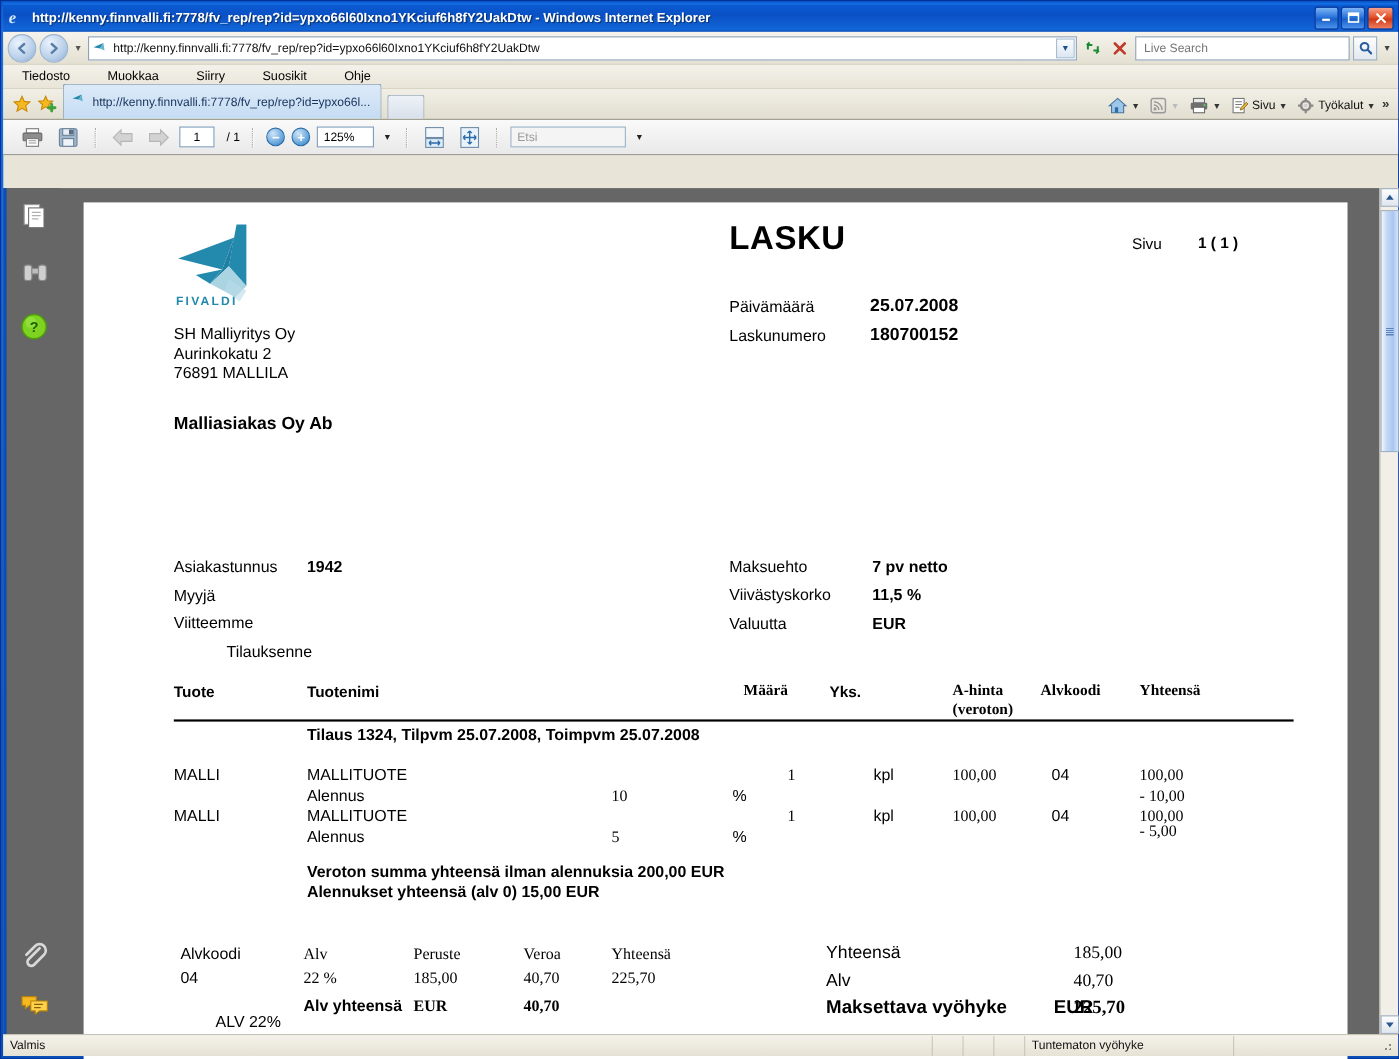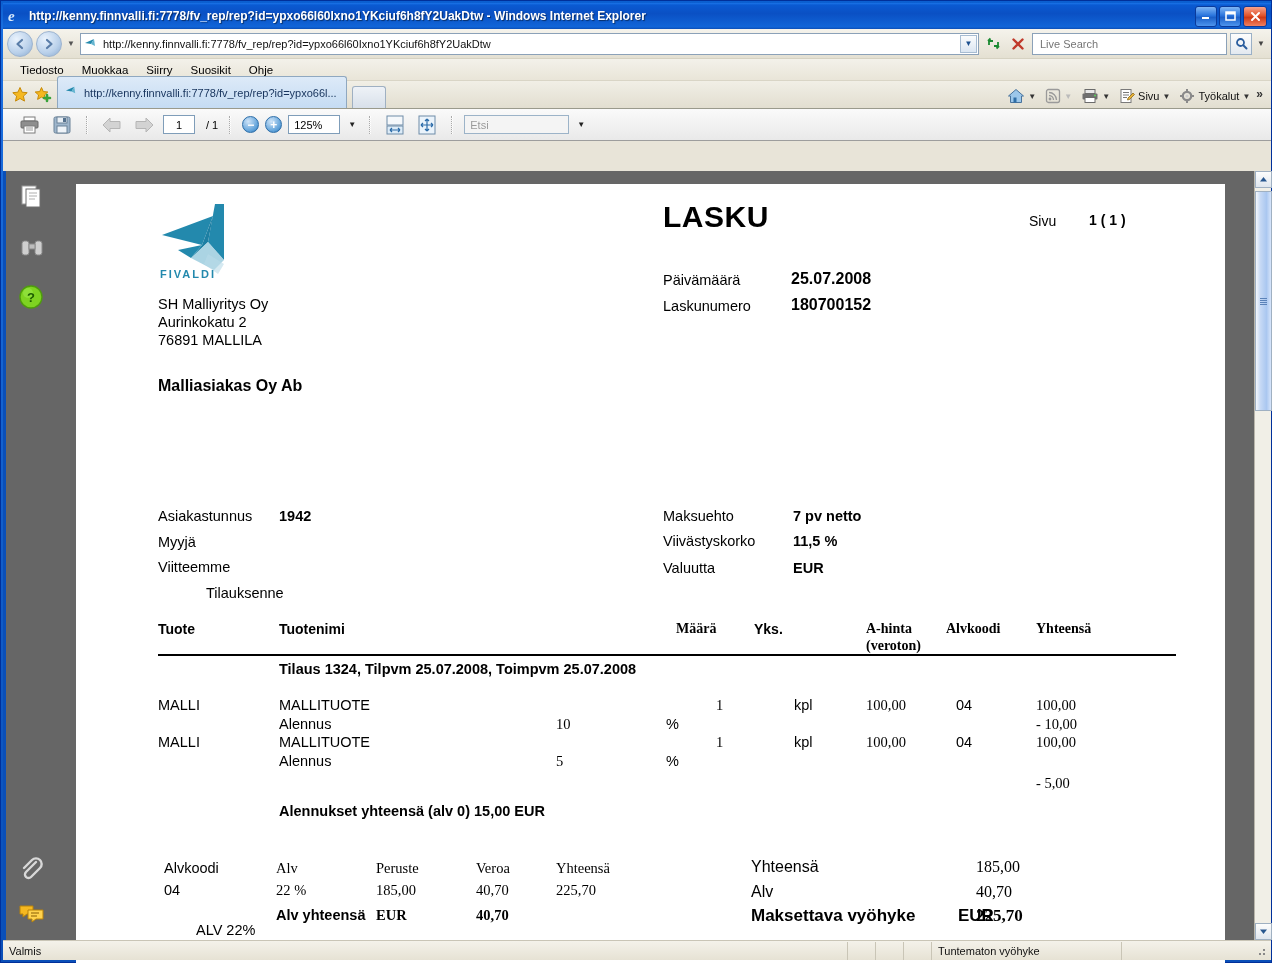--- a/index.html
+++ b/index.html
@@ -101,21 +101,21 @@
   #searchgo {
     width:22px; height:22px; background:linear-gradient(to bottom,#fdfdfd,#e3e9f0);
     border:1px solid #9ab0c6; display:flex; align-items:center; justify-content:center;
     color:#2a5d9e; font-size:12px; font-weight:bold;
   }
   #searchdrop { width:12px; text-align:center; font-size:8px; color:#444; }
 
   
   #menubar {
     height:22px; background:linear-gradient(to bottom,#f3f1ea,#e9e5d8);
-    display:flex; align-items:center; padding-left:8px; gap:0;
+    display:flex; align-items:center; padding-left:8px; gap:16px;
     border-bottom:1px solid #d9d5c6;
   }
   #menubar .mi {
     font-size:11.5px; color:#000; padding:2px 9px;
     font-family:"Liberation Sans", sans-serif;
   }
 
   
   #tabbar {
     height:28px; background:linear-gradient(to bottom,#f1efe6,#e2ded0);
@@ -588,22 +588,23 @@
           <div class="abs cell" style="left:203px; top:550px;">MALLITUOTE</div>
           <div class="abs cell r" style="left:640px; top:550px; width:70px;">1</div>
           <div class="abs cell" style="left:718px; top:550px;">kpl</div>
           <div class="abs cell r" style="left:790px; top:550px; width:120px;">100,00</div>
           <div class="abs cell" style="left:880px; top:550px;">04</div>
           <div class="abs cell r" style="left:960px; top:550px; width:140px;">100,00</div>
 
           <div class="abs cell" style="left:203px; top:569px;">Alennus</div>
           <div class="abs cell r" style="left:480px; top:569px; width:100px;">5</div>
           <div class="abs cell" style="left:590px; top:569px;">%</div>
-          <div class="abs cell r" style="left:960px; top:591px; width:140px;">- 5,00</div>
-
+          <div class="abs cell r" style="left:960px; top:564px; width:140px;">- 5,00</div>
+
+          <div class="abs sumline" style="left:203px; top:601px;">Veroton summa yhteensä ilman alennuksia 200,00 EUR</div>
           <div class="abs sumline" style="left:203px; top:619px;">Alennukset yhteensä (alv 0) 15,00 EUR</div>
 
           <div class="abs cell" style="left:88px; top:676px;">Alvkoodi</div>
           <div class="abs cell r" style="left:200px; top:676px; width:160px;">Alv</div>
           <div class="abs cell r" style="left:300px; top:676px; width:185px;">Peruste</div>
           <div class="abs cell r" style="left:400px; top:676px; width:185px;">Veroa</div>
           <div class="abs cell r" style="left:480px; top:676px; width:195px;">Yhteensä</div>
 
           <div class="abs cell" style="left:88px; top:698px;">04</div>
           <div class="abs cell" style="left:120px; top:698px;margin-top:40px;">ALV 22%</div>

